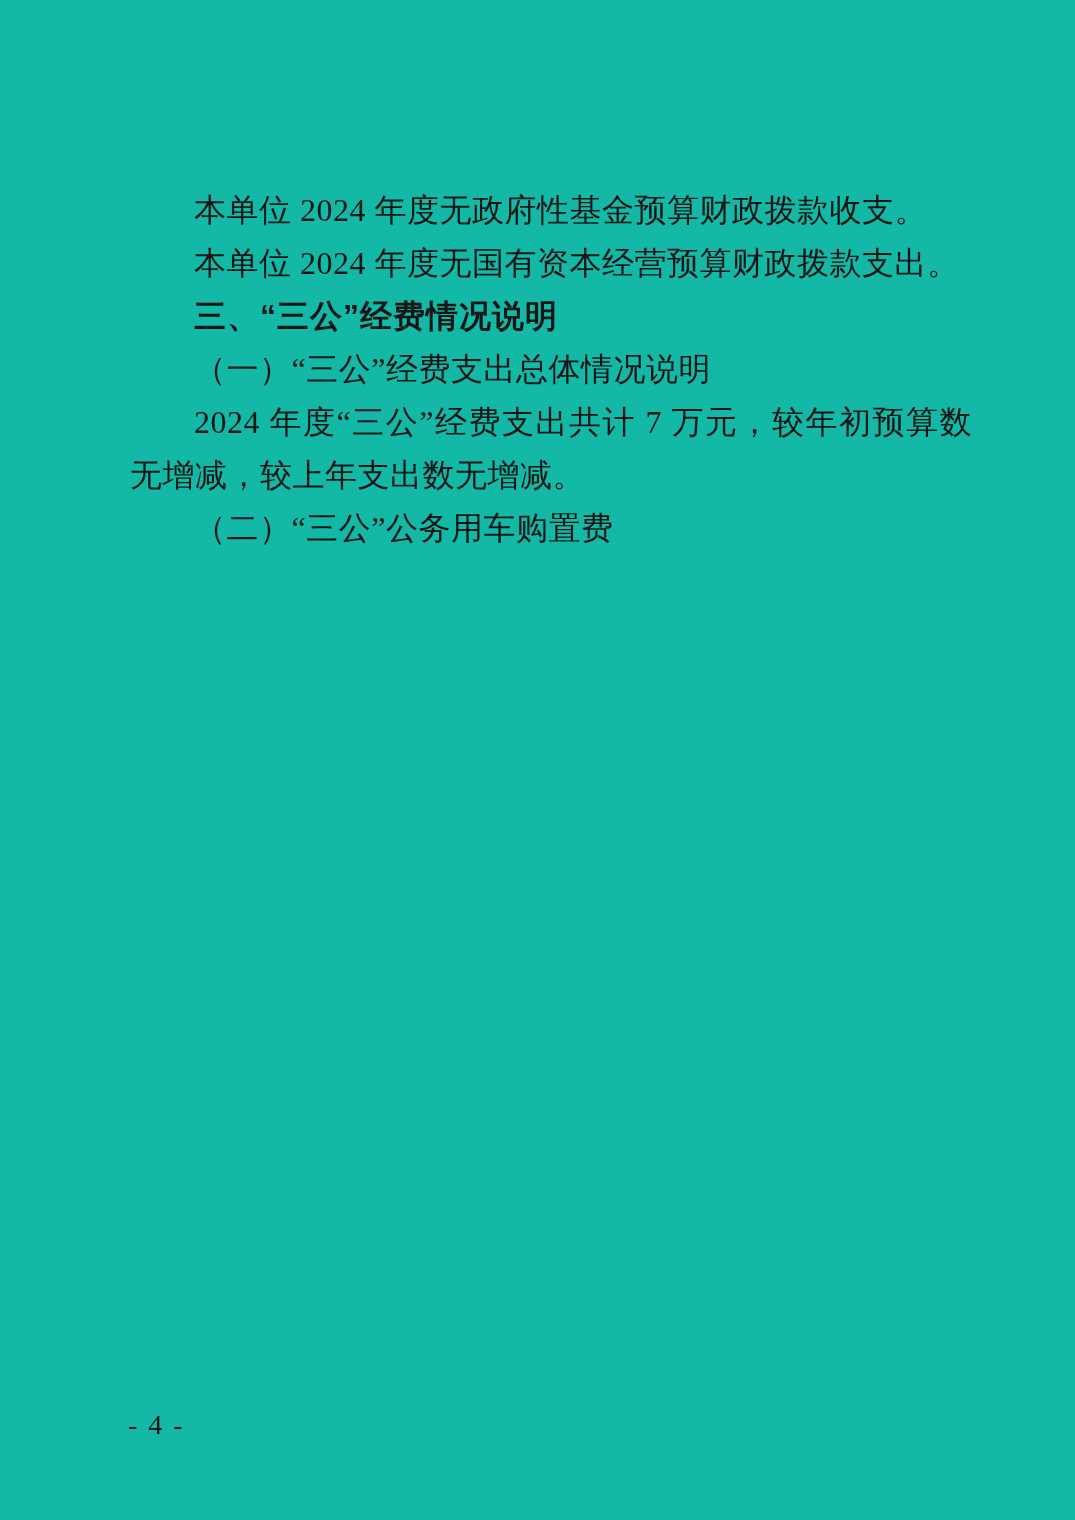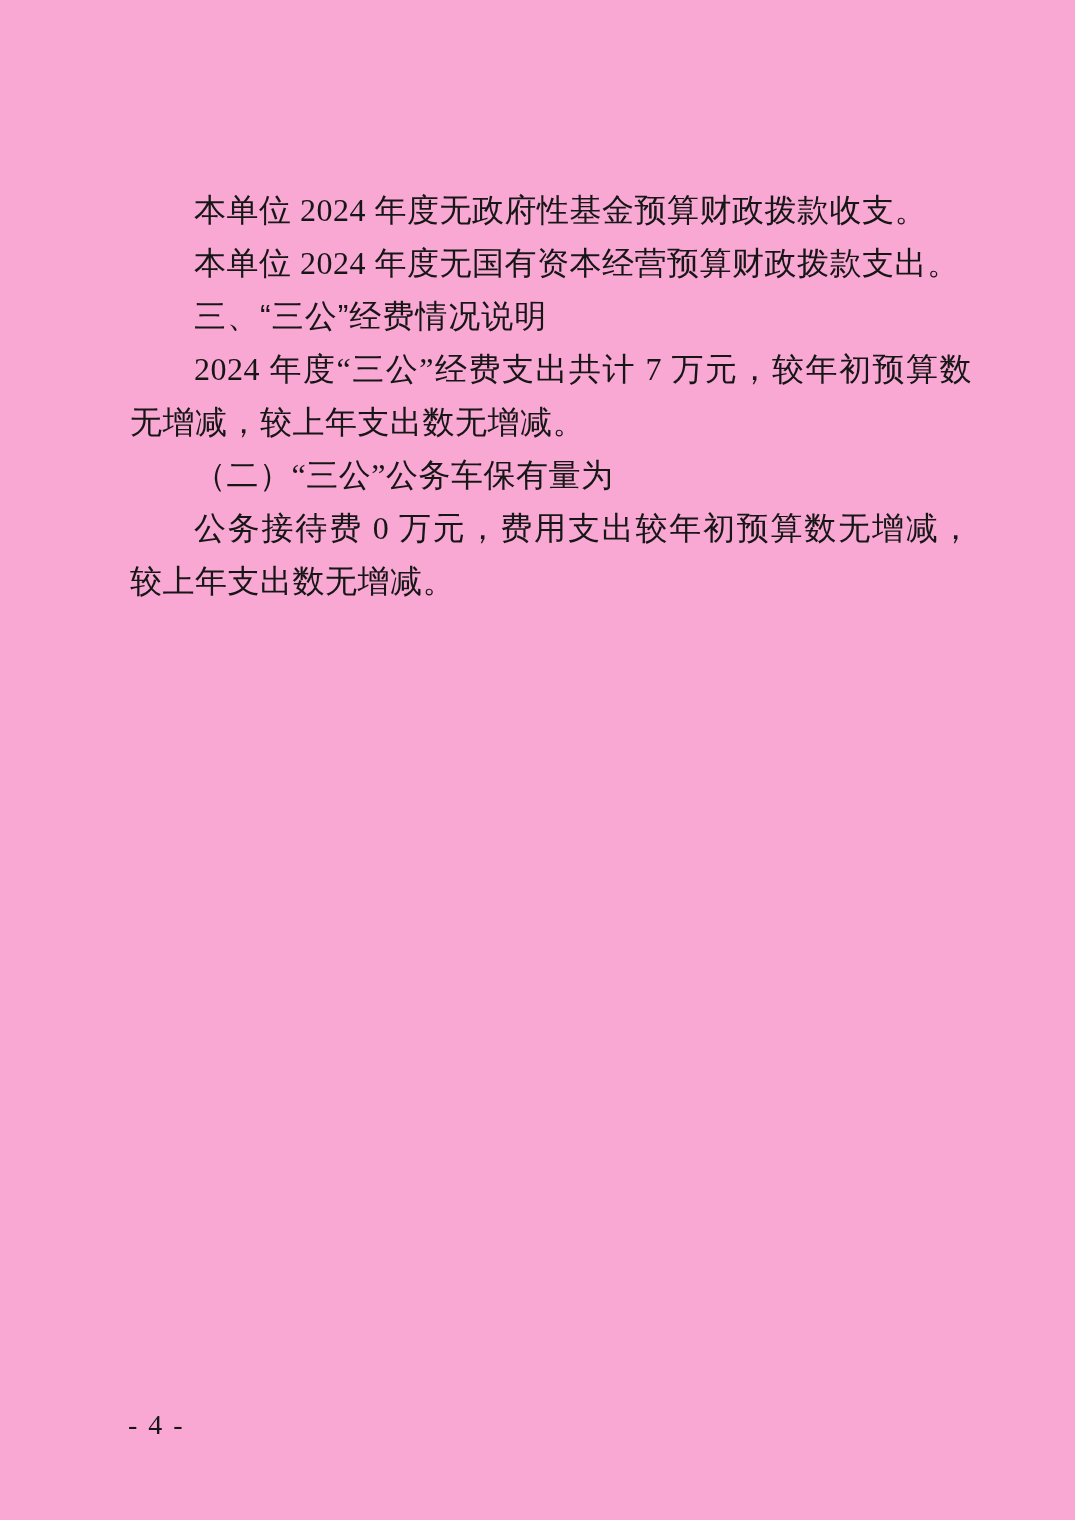--- a/index.html
+++ b/index.html
@@ -4,21 +4,21 @@
 <style>
   html, body {
     margin: 0;
     padding: 0;
     background: #ffffff;
   }
   .page {
     position: relative;
     width: 1075px;
     height: 1520px;
-    background: #f9a8d4;
+    background: #14b8a6;
     overflow: hidden;
     font-family: "Liberation Serif", "DejaVu Serif", serif;
   }
   .content {
     position: absolute;
     left: 130px;
     top: 184px;
     width: 842px;
   }
   .para {
@@ -27,21 +27,21 @@
     font-family: "Liberation Serif", "DejaVu Serif", serif;
     font-size: 32px;
     line-height: 53px;
     color: #161616;
     text-align: justify;
     text-indent: 2em;
     letter-spacing: 0.5px;
   }
   .para.heading {
     font-family: "Liberation Sans", "DejaVu Sans", sans-serif;
-    font-weight: 400;
+    font-weight: 700;
     letter-spacing: 1px;
   }
   .footer {
     position: absolute;
     left: 128px;
     top: 1408px;
     font-family: "Liberation Serif", "DejaVu Serif", serif;
     font-size: 28px;
     line-height: 34px;
     color: #161616;
@@ -49,18 +49,18 @@
   }
 </style>
 </head>
 <body>
 
 <div class="page">
   <div class="content">
     <p class="para">本单位 2024 年度无政府性基金预算财政拨款收支。</p>
     <p class="para">本单位 2024 年度无国有资本经营预算财政拨款支出。</p>
     <p class="para heading">三、“三公”经费情况说明</p>
+    <p class="para">（一）“三公”经费支出总体情况说明</p>
     <p class="para">2024 年度“三公”经费支出共计 7 万元，较年初预算数无增减，较上年支出数无增减。</p>
-    <p class="para">（二）“三公”公务车保有量为</p>
-    <p class="para">公务接待费 0 万元，费用支出较年初预算数无增减，较上年支出数无增减。</p>
+    <p class="para">（二）“三公”公务用车购置费</p>
   </div>
   <div class="footer">- 4 -</div>
 </div>
 
 </body></html>

